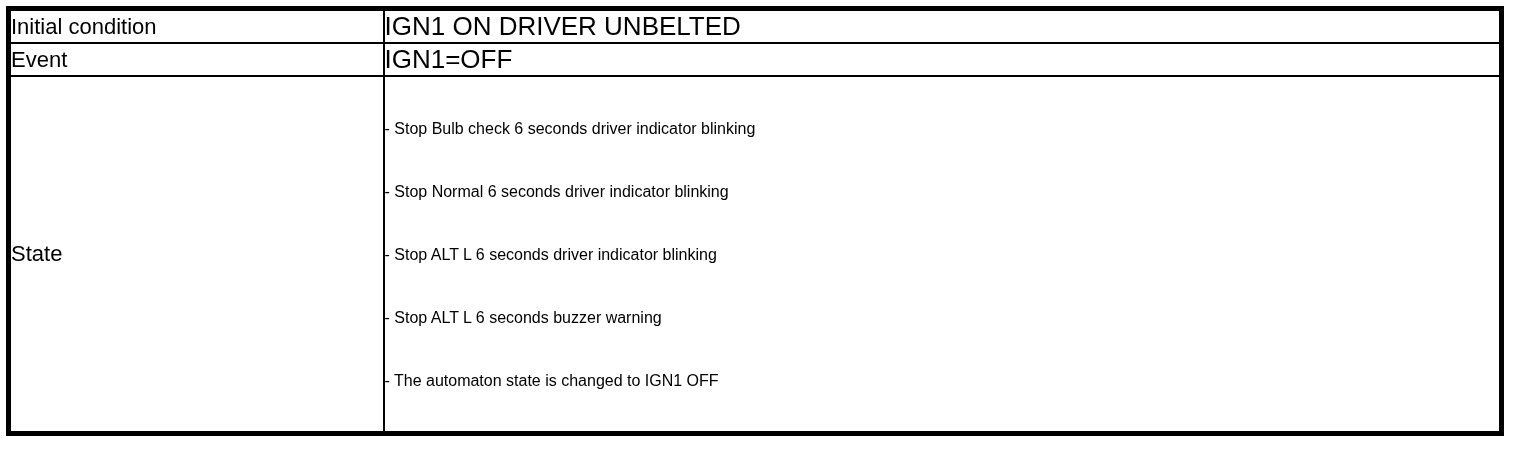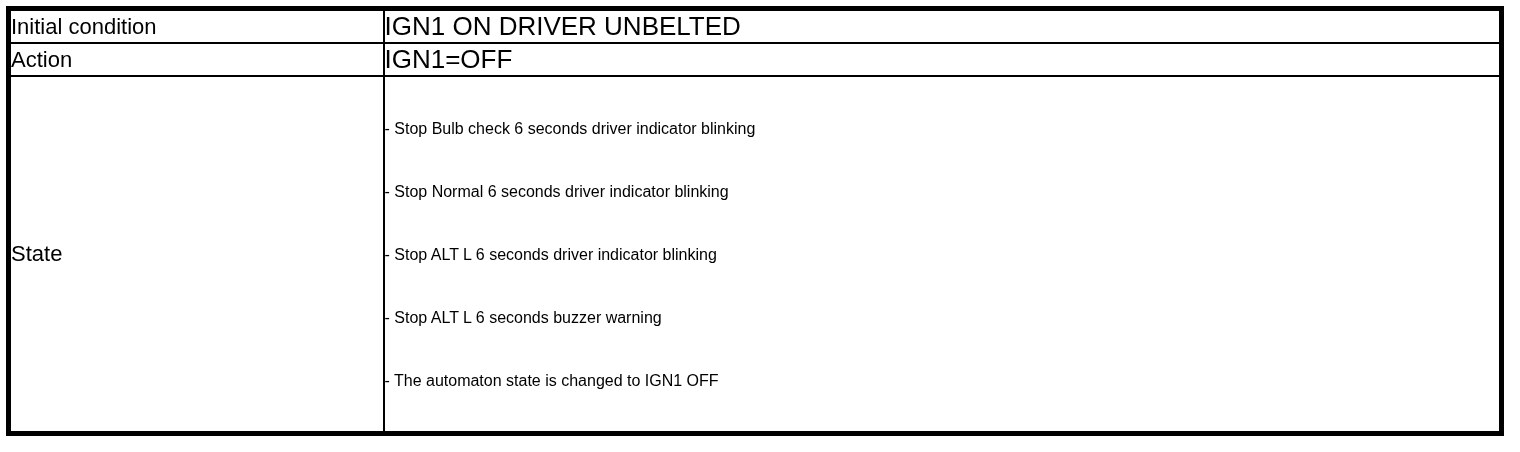--- a/index.html
+++ b/index.html
@@ -77,21 +77,21 @@
       <col class="col-desc">
     </colgroup>
     <tbody>
 
       <tr class="single-row">
         <td class="state-cell">Initial condition</td>
         <td class="desc-cell">IGN1 ON DRIVER UNBELTED</td>
       </tr>
 
       <tr class="single-row">
-        <td class="state-cell">Action</td>
+        <td class="state-cell">Event</td>
         <td class="desc-cell">IGN1=OFF</td>
       </tr>
 
       <tr class="action-row">
         <td class="state-cell">State</td>
         <td class="desc-cell-multi">
           <div class="desc-line">- Stop Bulb check 6 seconds driver indicator blinking</div>
           <div class="desc-line">- Stop Normal 6 seconds driver indicator blinking</div>
           <div class="desc-line">- Stop ALT L 6 seconds driver indicator blinking</div>
           <div class="desc-line">- Stop ALT L 6 seconds buzzer warning</div>

